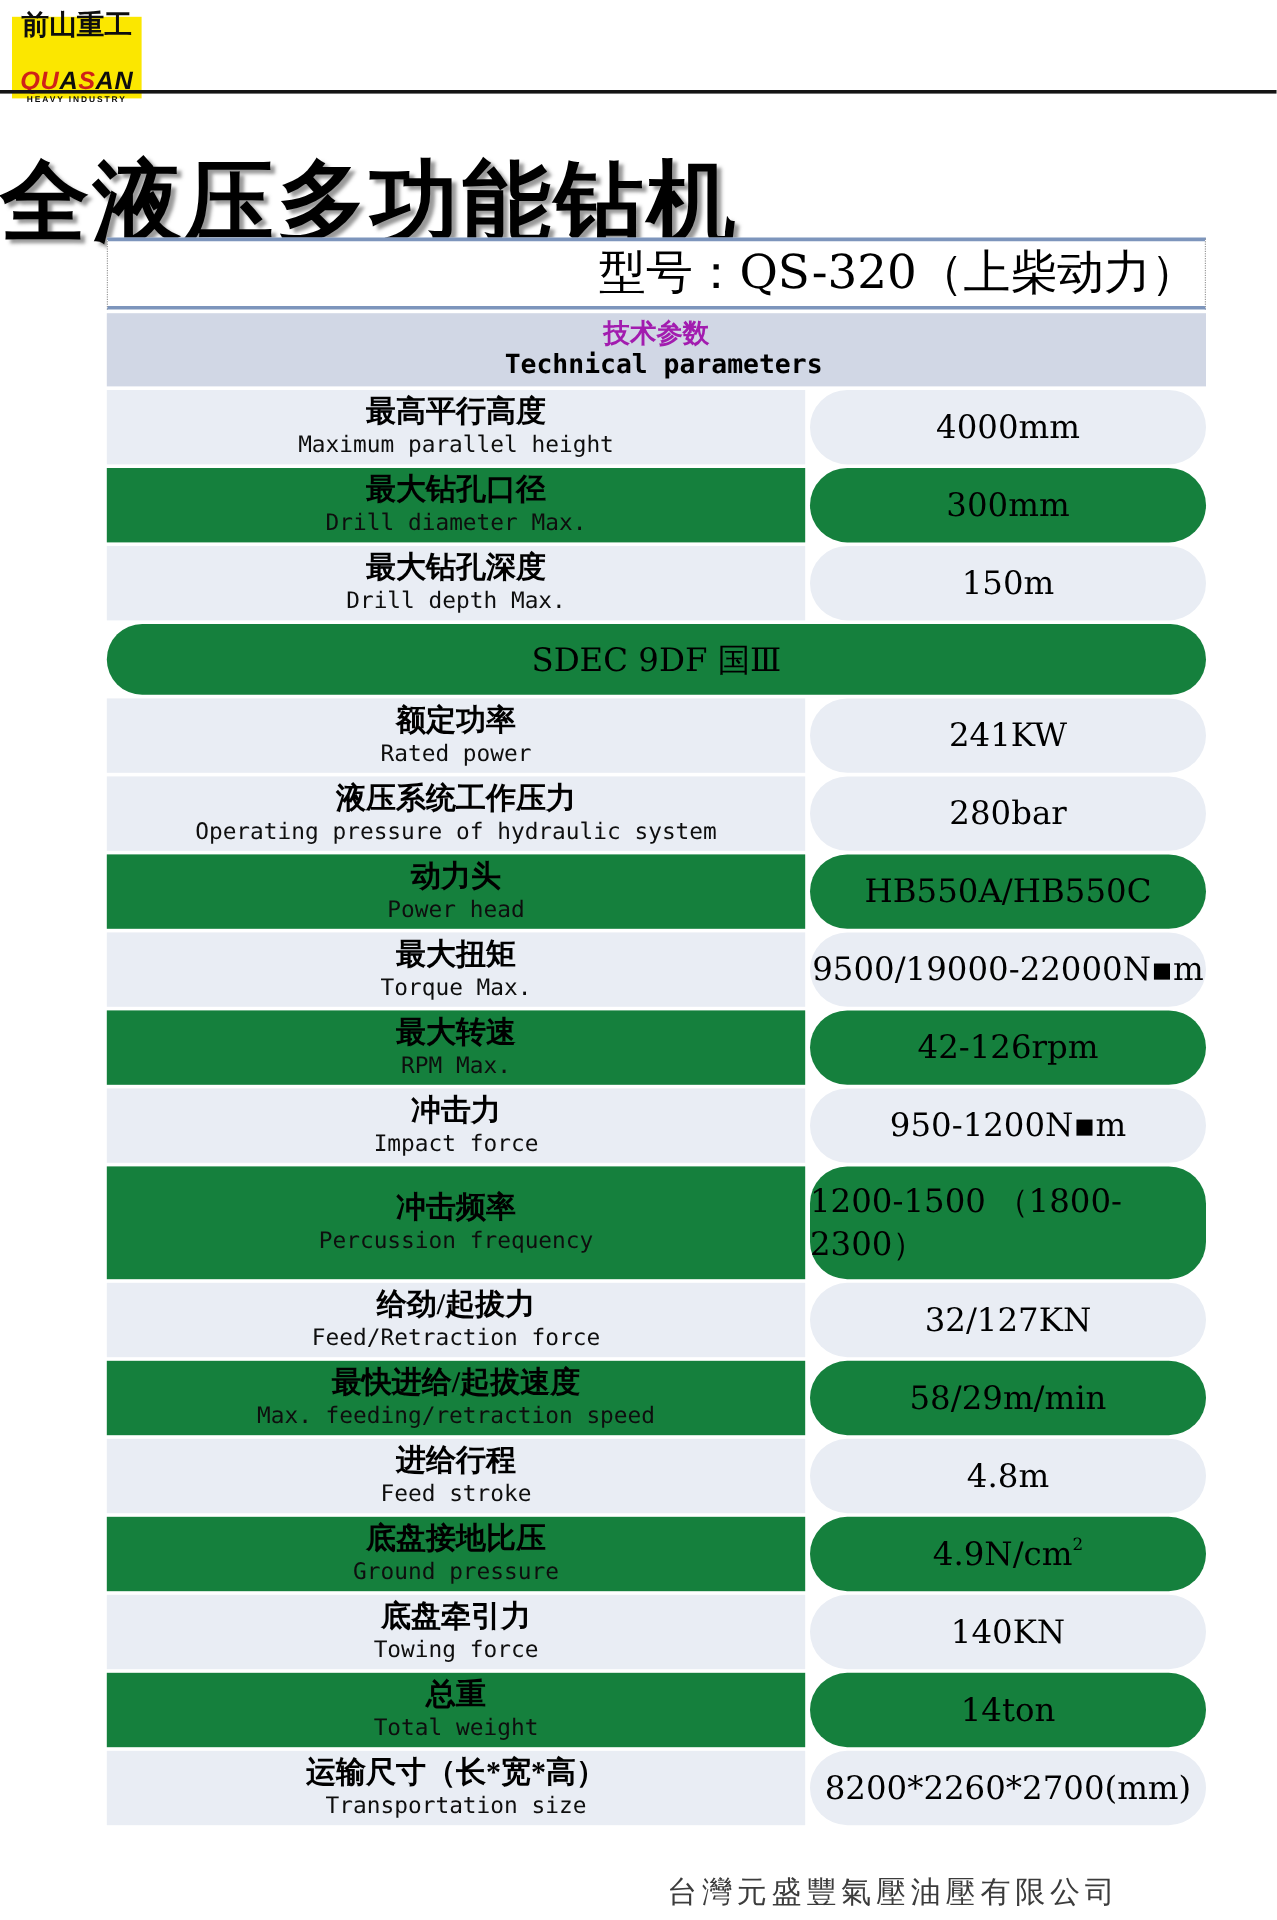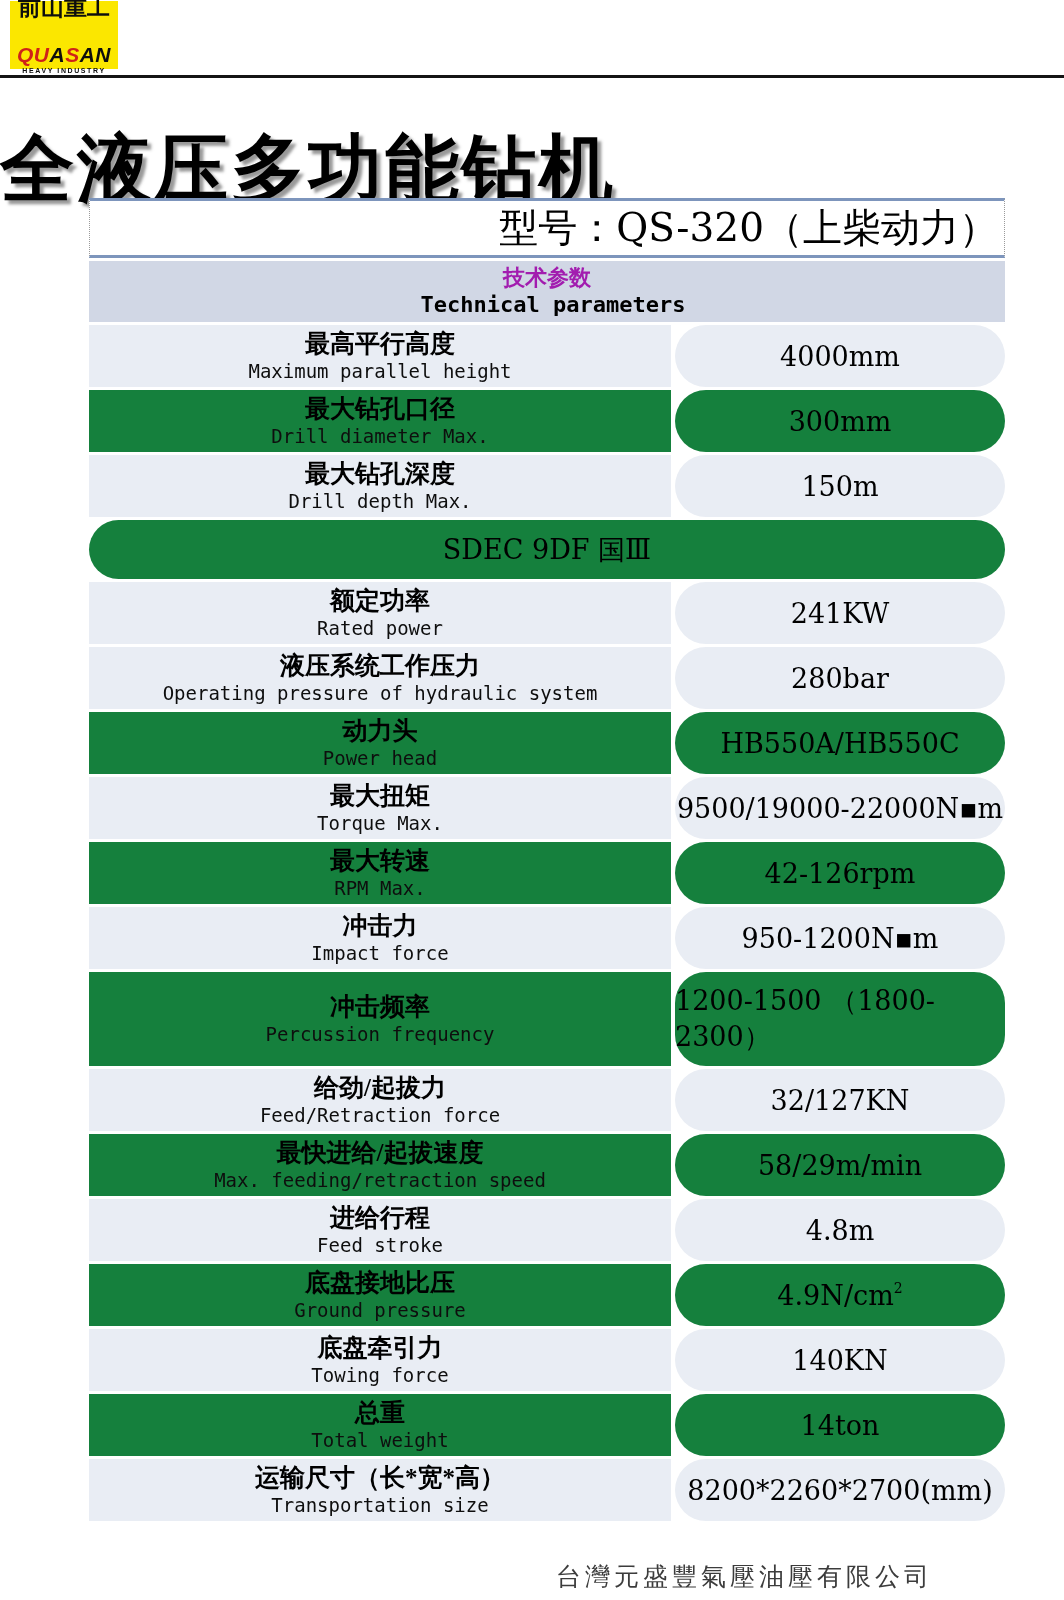--- a/index.html
+++ b/index.html
@@ -3,21 +3,21 @@
 <meta charset="utf-8">
 <style>
   * { margin:0; padding:0; box-sizing:border-box; }
   html,body { background:#ffffff; }
   .page {
     position:relative; width:1064px; height:1600px; background:#ffffff;
     font-family:"Liberation Sans", sans-serif; overflow:hidden;
   }
   
   .logo {
-    position:absolute; left:10px; top:1px; width:108px; height:68px;
+    position:absolute; left:10px; top:14px; width:108px; height:68px;
     background:#fbe700; display:flex; flex-direction:column; justify-content:center;
     align-items:center; padding:2px 3px; text-align:center;
   }
   .logo-cn { font-size:23px; font-weight:900; color:#0d0d0d; line-height:25px; letter-spacing:0; font-family:"Liberation Sans", sans-serif; }
   .logo-brand { font-size:21px; font-weight:800; font-style:italic; line-height:22px; letter-spacing:0.5px; font-family:"Liberation Sans", sans-serif;margin-top:24px; }
   .logo-sub { font-size:7px; font-weight:700; letter-spacing:1.6px; color:#0d0d0d; line-height:10px; }
   .top-rule { position:absolute; left:0; top:75px; width:1064px; height:3px; background:#141414; }
   
   .title {
     position:absolute; left:0; top:86px; width:100%; text-align:left;

